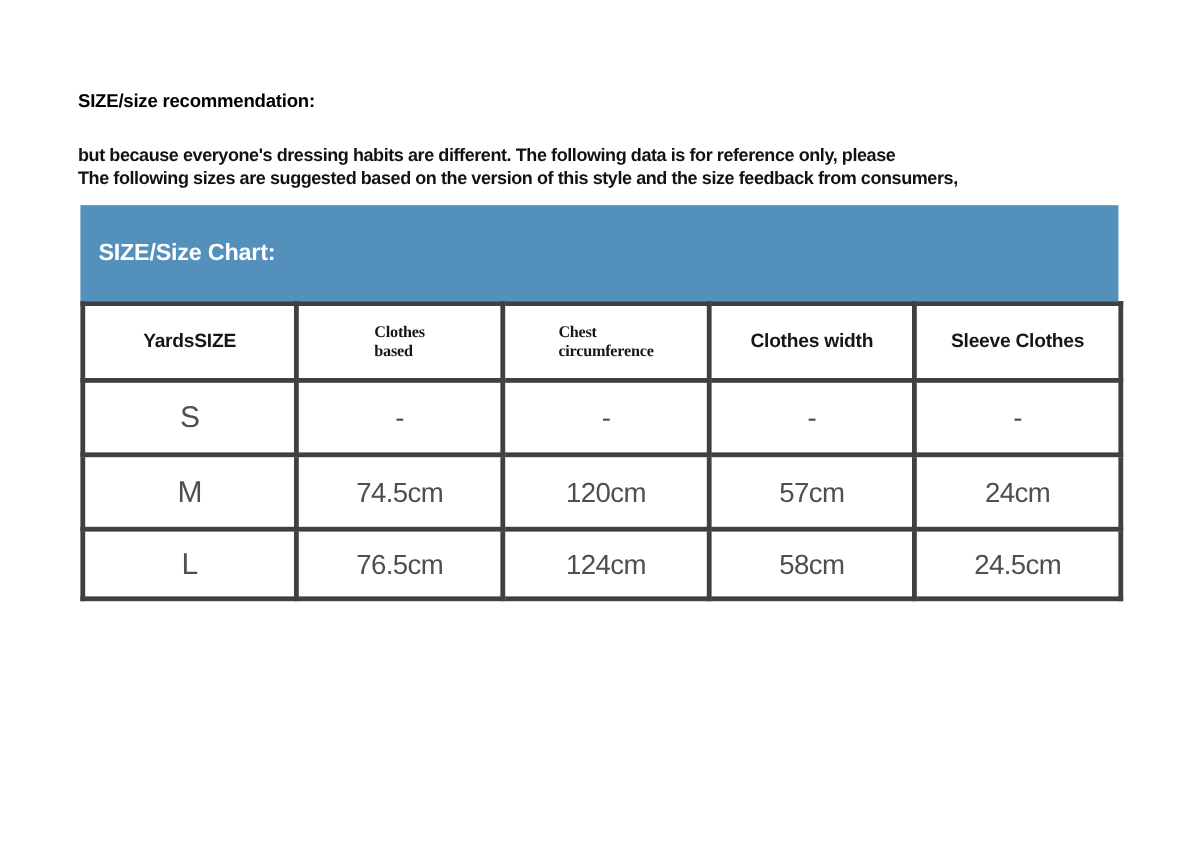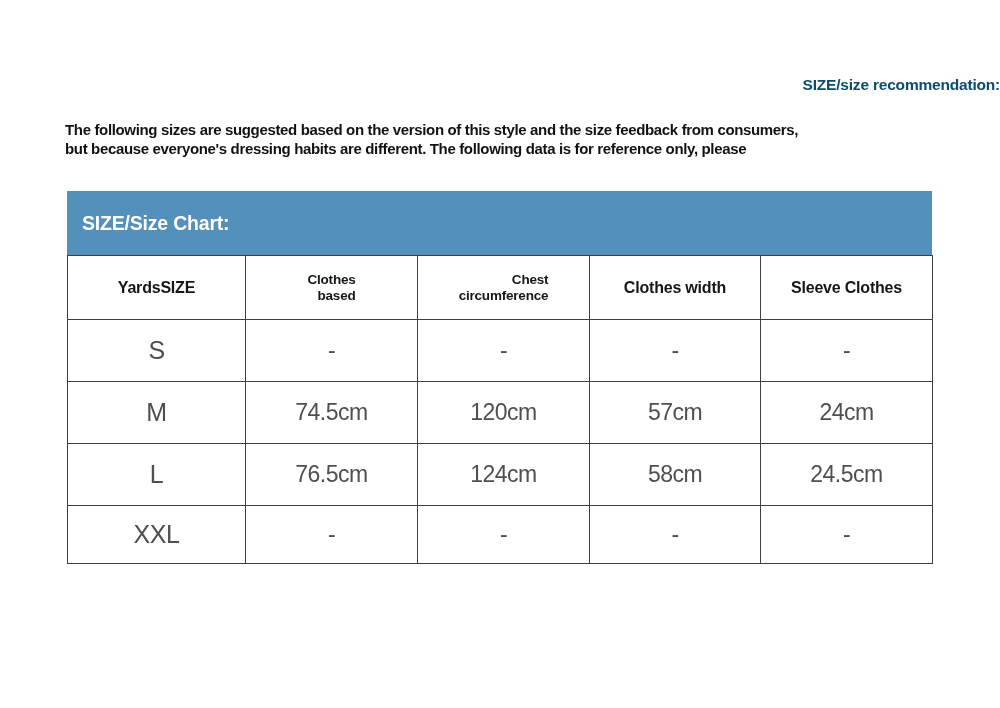--- a/index.html
+++ b/index.html
@@ -15,83 +15,83 @@
     overflow: hidden;
   }
   .content {
     padding-top: 76px;
     padding-left: 65px;
     width: 1000px;
   }
   .heading {
     font-size: 15.5px;
     font-weight: bold;
-    color: #0c4a6e;
+    color: #000000;
     letter-spacing: -0.2px;
-    text-align: right;
   }
   .disclaimer {
     margin-top: 26px;
     font-size: 15px;
     font-weight: bold;
     color: #121212;
     line-height: 19px;
     letter-spacing: -0.35px;
   }
   .disclaimer .line {
     display: block;
     white-space: nowrap;
   }
   .chart-title-bar {
-    margin-top: 33px;
+    margin-top: 13px;
     margin-left: 2px;
     width: 865px;
-    height: 64px;
+    height: 80px;
     background: var(--accent, #5490bc);
     display: flex;
     align-items: center;
     padding-left: 15px;
   }
   .chart-title {
     color: #ffffff;
     font-size: 19.5px;
     font-weight: bold;
     letter-spacing: -0.2px;
   }
   table.size-table {
     margin-left: 2px;
     width: 865px;
     border-collapse: collapse;
     table-layout: fixed;
   }
   .size-table th,
   .size-table td {
-    border: 1px solid #404040;
+    border: 4px solid #404040;
     text-align: center;
     vertical-align: middle;
     padding: 0;
     background: #ffffff;
   }
   .size-table thead tr { height: 64px; }
   .size-table tbody tr { height: 62px; }
   .size-table tbody tr:last-child { height: 58px; }
   .hdr-big {
     font-size: 16px;
     font-weight: bold;
     color: #161616;
     letter-spacing: -0.2px;
   }
   .hdr-small {
     display: inline-block;
-    text-align: right;
+    text-align: left;
     font-size: 13.5px;
     font-weight: bold;
     color: #161616;
     line-height: 16px;
     letter-spacing: -0.2px;
+    font-family: Liberation Serif, serif;
   }
   .hline { display: block; }
   .size-cell {
     font-size: 25px;
     color: #4f4f4f;
     letter-spacing: -0.5px;
   }
   .val-cell {
     font-size: 23px;
     color: #4f4f4f;
@@ -99,22 +99,22 @@
   }
 </style>
 </head>
 <body>
 
 <div class="content">
 
   <div class="heading">SIZE/size recommendation:</div>
 
   <div class="disclaimer">
+    <span class="line">but because everyone's dressing habits are different. The following data is for reference only, please</span>
     <span class="line">The following sizes are suggested based on the version of this style and the size feedback from consumers,</span>
-    <span class="line">but because everyone's dressing habits are different. The following data is for reference only, please</span>
   </div>
 
   <div class="chart-title-bar">
     <span class="chart-title">SIZE/Size Chart:</span>
   </div>
 
   <table class="size-table">
     <colgroup>
       <col style="width:178px">
       <col style="width:172px">
@@ -162,23 +162,16 @@
         <td class="val-cell">57cm</td>
         <td class="val-cell">24cm</td>
       </tr>
       <tr>
         <td class="size-cell">L</td>
         <td class="val-cell">76.5cm</td>
         <td class="val-cell">124cm</td>
         <td class="val-cell">58cm</td>
         <td class="val-cell">24.5cm</td>
       </tr>
-      <tr>
-        <td class="size-cell">XXL</td>
-        <td class="val-cell">-</td>
-        <td class="val-cell">-</td>
-        <td class="val-cell">-</td>
-        <td class="val-cell">-</td>
-      </tr>
     </tbody>
   </table>
 
 </div>
 
 </body></html>

